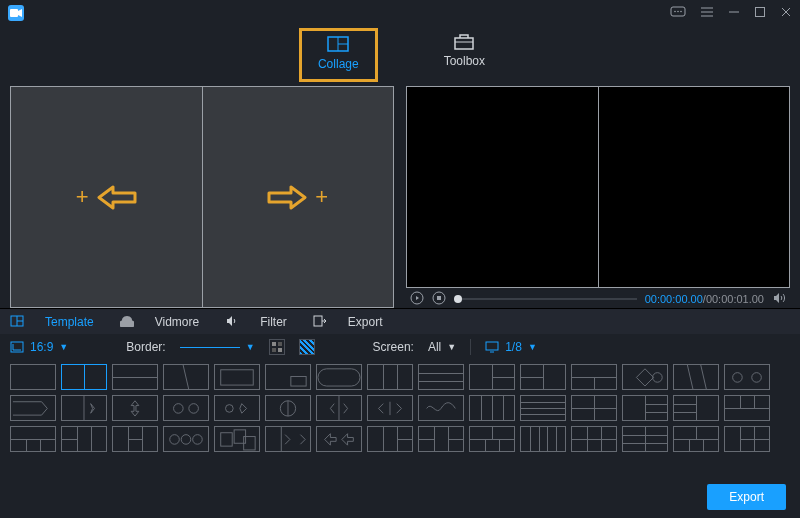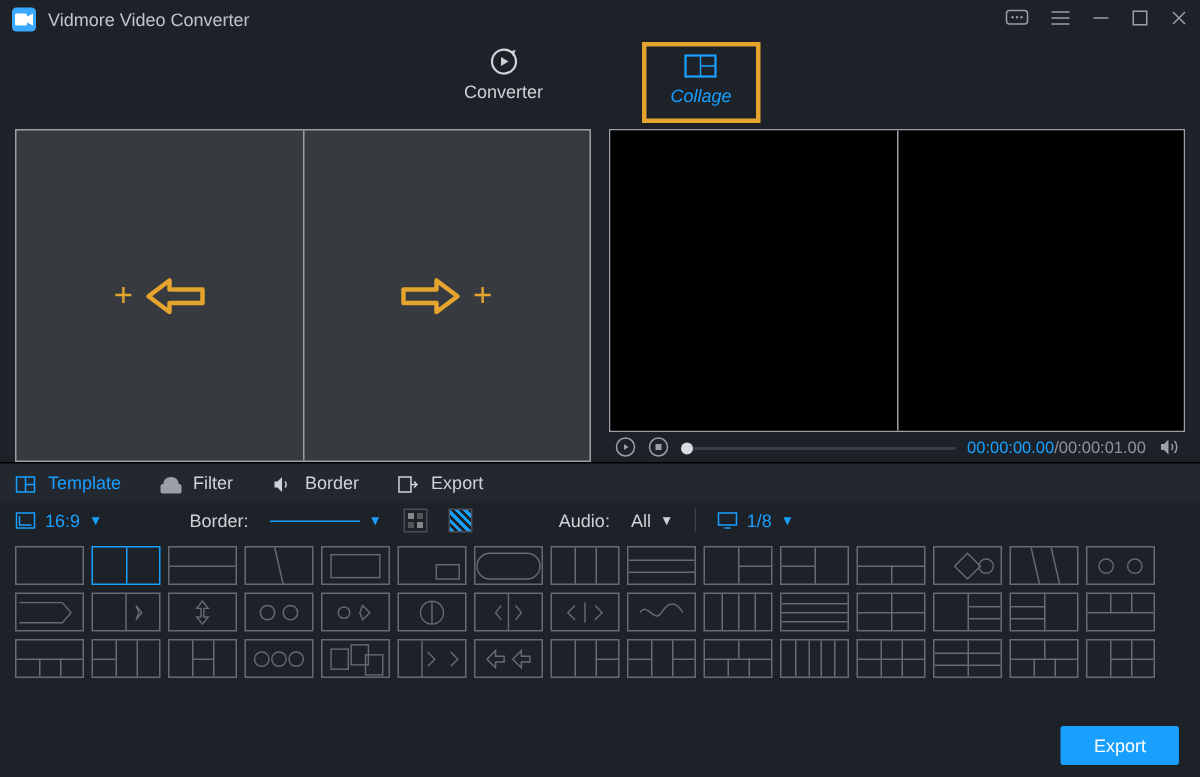--- a/index.html
+++ b/index.html
@@ -17,41 +17,41 @@
   body{margin:0;width:800px;height:518px;background:var(--bg);color:var(--text);font-size:12px;overflow:hidden;}
   
   .titlebar{height:26px;display:flex;align-items:center;padding:0 8px;color:#bfc5cc;}
   .logo{width:16px;height:16px;background:#3aa9ff;border-radius:3px;margin-right:8px;display:flex;align-items:center;justify-content:center;color:#fff;font-size:10px;font-weight:bold;}
   .titlebar .spacer{flex:1;}
   .win-ctl{display:flex;gap:14px;color:var(--text-dim);}
   .win-ctl span{cursor:default;}
   
   .mainnav{margin-top:2px;height:54px;display:flex;justify-content:center;gap:50px;}
   .mainnav .tab{display:flex;flex-direction:column;align-items:center;gap:4px;color:var(--text);font-size:12px;padding:4px 16px;}
-  .mainnav .tab.active{border:3px solid var(--accent-orange);color:var(--accent);font-style:italic;}
+  .mainnav .tab.active{border:3px solid var(--accent-orange);color:var(--accent);}
   .mainnav .ico{width:22px;height:18px;display:flex;align-items:center;justify-content:center;}
   
   .work{display:flex;gap:12px;padding:4px 10px 0 10px;height:226px;}
   .left-stage,.right-stage{flex:1;display:flex;flex-direction:column;}
   .stage{flex:1;border:1px solid var(--line);display:flex;}
   .left-stage .stage{background:var(--panel);}
   .slot{flex:1;display:flex;align-items:center;justify-content:center;}
   .slot + .slot{border-left:1px solid var(--line);}
   .plus{color:var(--accent-orange);font-size:22px;}
   .arrow-big{width:40px;height:25px;}
   .preview{flex:1;border:1px solid var(--line);display:flex;background:#000;}
   .preview-pane{flex:1;background:#000;}
   .preview-pane+.preview-pane{border-left:1px solid var(--line);}
   .player{height:20px;display:flex;align-items:center;gap:8px;padding:2px 4px 0 4px;color:var(--text-dim);font-size:11px;}
   .playbar{flex:1;height:2px;background:#3a3f47;position:relative;}
   .playdot{position:absolute;left:0;top:-3px;width:8px;height:8px;border-radius:50%;background:#d9dde2;}
   .time .cur{color:var(--accent);}
   
   .subtabs{height:26px;display:flex;align-items:center;padding:0 10px;border-top:1px solid #000;background:var(--bg2);gap:26px;}
-  .subtabs .st{display:flex;align-items:flex-end;gap:8px;color:var(--text);font-size:12px;}
+  .subtabs .st{display:flex;align-items:flex-start;gap:21px;color:var(--text);font-size:12px;}
   .subtabs .st.active{color:var(--accent);}
   .st-ico{width:14px;height:12px;}
   
   .ctrls{height:26px;display:flex;align-items:center;padding:0 10px;gap:14px;color:var(--text);font-size:12px;background:var(--bg);}
   .dd{display:flex;align-items:center;gap:6px;color:var(--accent);}
   .caret{font-size:9px;color:var(--accent);}
   .label{color:var(--text);}
   .border-line{width:60px;height:1px;background:var(--accent);}
   .sq{width:16px;height:16px;border:1px solid #4a4f58;display:flex;align-items:center;justify-content:center;color:var(--text-dim);font-size:11px;}
   .sep{width:1px;height:16px;background:#3a3f47;}
@@ -70,21 +70,20 @@
 </head>
 <body>
 
 <div class="titlebar">
   <div class="logo">
     <svg width="12" height="10" viewBox="0 0 12 10">
         <rect x="0" y="1" width="8" height="8" rx="1" fill="#fff"></rect>
         <path d="M8 3l4-2v8l-4-2z" fill="#fff"></path>
       </svg>
   </div>
-  <span>Vidmore Video Converter</span>
   <div class="spacer"></div>
   <div class="win-ctl">
     <span>
       <svg width="16" height="12" viewBox="0 0 16 12">
           <rect x="1" y="1" width="14" height="9" rx="2" fill="none" stroke="#9aa0a8"></rect>
           <circle cx="5" cy="5.5" r="0.8" fill="#9aa0a8"></circle>
           <circle cx="8" cy="5.5" r="0.8" fill="#9aa0a8"></circle>
           <circle cx="11" cy="5.5" r="0.8" fill="#9aa0a8"></circle>
         </svg>
     </span>
@@ -108,39 +107,39 @@
     <span>
       <svg width="12" height="12" viewBox="0 0 12 12">
           <line x1="2" y1="2" x2="10" y2="10" stroke="#9aa0a8"></line>
           <line x1="10" y1="2" x2="2" y2="10" stroke="#9aa0a8"></line>
         </svg>
     </span>
   </div>
 </div>
 
 <div class="mainnav">
-  <div class="tab">
-    <div class="ico">
-      <svg width="20" height="20" viewBox="0 0 20 20">
-          <circle cx="10" cy="10" r="8" fill="none" stroke="#cfd3d8" stroke-width="1.5"></circle>
-          <path d="M8 7l5 3-5 3z" fill="#cfd3d8"></path>
-          <path d="M14 4l3-1-1 3" fill="none" stroke="#cfd3d8"></path>
-        </svg>
-    </div>
-    <span>Converter</span>
-  </div>
   <div class="tab active">
     <div class="ico">
       <svg width="22" height="16" viewBox="0 0 22 16">
           <rect x="1" y="1" width="20" height="14" fill="none" stroke="#19a0ff" stroke-width="1.5"></rect>
           <line x1="11" y1="1" x2="11" y2="15" stroke="#19a0ff"></line>
           <line x1="11" y1="8" x2="21" y2="8" stroke="#19a0ff"></line>
         </svg>
     </div>
     <span>Collage</span>
+  </div>
+  <div class="tab">
+    <div class="ico">
+      <svg width="20" height="18" viewBox="0 0 20 18">
+          <rect x="1" y="6" width="18" height="11" fill="none" stroke="#cfd3d8" stroke-width="1.5"></rect>
+          <line x1="1" y1="10" x2="19" y2="10" stroke="#cfd3d8"></line>
+          <path d="M6 6V3h8v3" fill="none" stroke="#cfd3d8" stroke-width="1.5"></path>
+        </svg>
+    </div>
+    <span>Toolbox</span>
   </div>
 </div>
 
 <div class="work">
   <div class="left-stage">
     <div class="stage">
       <div class="slot">
         <span class="plus">+</span>
         <svg class="arrow-big" viewBox="0 0 40 25" style="margin-left:8px;">
             <path d="M2 12.5L16 2v6h22v9H16v6z" fill="none" stroke="#e5a42d" stroke-width="3" stroke-linejoin="round"></path>
@@ -192,28 +191,28 @@
         <rect x="1" y="1" width="12" height="10" fill="none" stroke="#19a0ff"></rect>
         <line x1="7" y1="1" x2="7" y2="11" stroke="#19a0ff"></line>
         <line x1="7" y1="6" x2="13" y2="6" stroke="#19a0ff"></line>
       </svg>
     <span>Template</span>
   </div>
   <div class="st">
     <svg class="st-ico" viewBox="0 0 14 12">
         <path d="M7 1a5 4 0 1 0 .01 0M4 5a5 4 0 1 0 .01 0M10 5a5 4 0 1 0 .01 0" fill="#cfd3d8" opacity="0.7"></path>
       </svg>
-    <span>Filter</span>
+    <span>Vidmore</span>
   </div>
   <div class="st">
     <svg class="st-ico" viewBox="0 0 14 12">
         <path d="M2 4h2l3-3v10l-3-3H2z" fill="#cfd3d8"></path>
         <path d="M9 4c1 1 1 3 0 4" fill="none" stroke="#cfd3d8"></path>
       </svg>
-    <span>Border</span>
+    <span>Filter</span>
   </div>
   <div class="st">
     <svg class="st-ico" viewBox="0 0 14 12">
         <rect x="1" y="1" width="8" height="10" fill="none" stroke="#cfd3d8"></rect>
         <path d="M9 6h4m-2-2l2 2-2 2" fill="none" stroke="#cfd3d8"></path>
       </svg>
     <span>Export</span>
   </div>
 </div>
 
@@ -235,21 +234,21 @@
   <div class="sq">
     <svg width="12" height="12" viewBox="0 0 12 12">
         <rect x="1" y="1" width="4" height="4" fill="#888"></rect>
         <rect x="7" y="1" width="4" height="4" fill="#555"></rect>
         <rect x="1" y="7" width="4" height="4" fill="#555"></rect>
         <rect x="7" y="7" width="4" height="4" fill="#888"></rect>
       </svg>
   </div>
   <div class="sq" style="background:repeating-linear-gradient(45deg,#19a0ff 0 2px,transparent 2px 4px);"></div>
   <div style="width:30px;"></div>
-  <span class="label">Audio:</span>
+  <span class="label">Screen:</span>
   <div class="dd" style="color:var(--text);">
     <span>All</span>
     <span class="caret" style="color:var(--text);">▼</span>
   </div>
   <div class="sep"></div>
   <div class="dd">
     <svg width="14" height="12" viewBox="0 0 14 12">
         <rect x="1" y="1" width="12" height="8" fill="none" stroke="#19a0ff"></rect>
         <line x1="5" y1="11" x2="9" y2="11" stroke="#19a0ff"></line>
       </svg>

